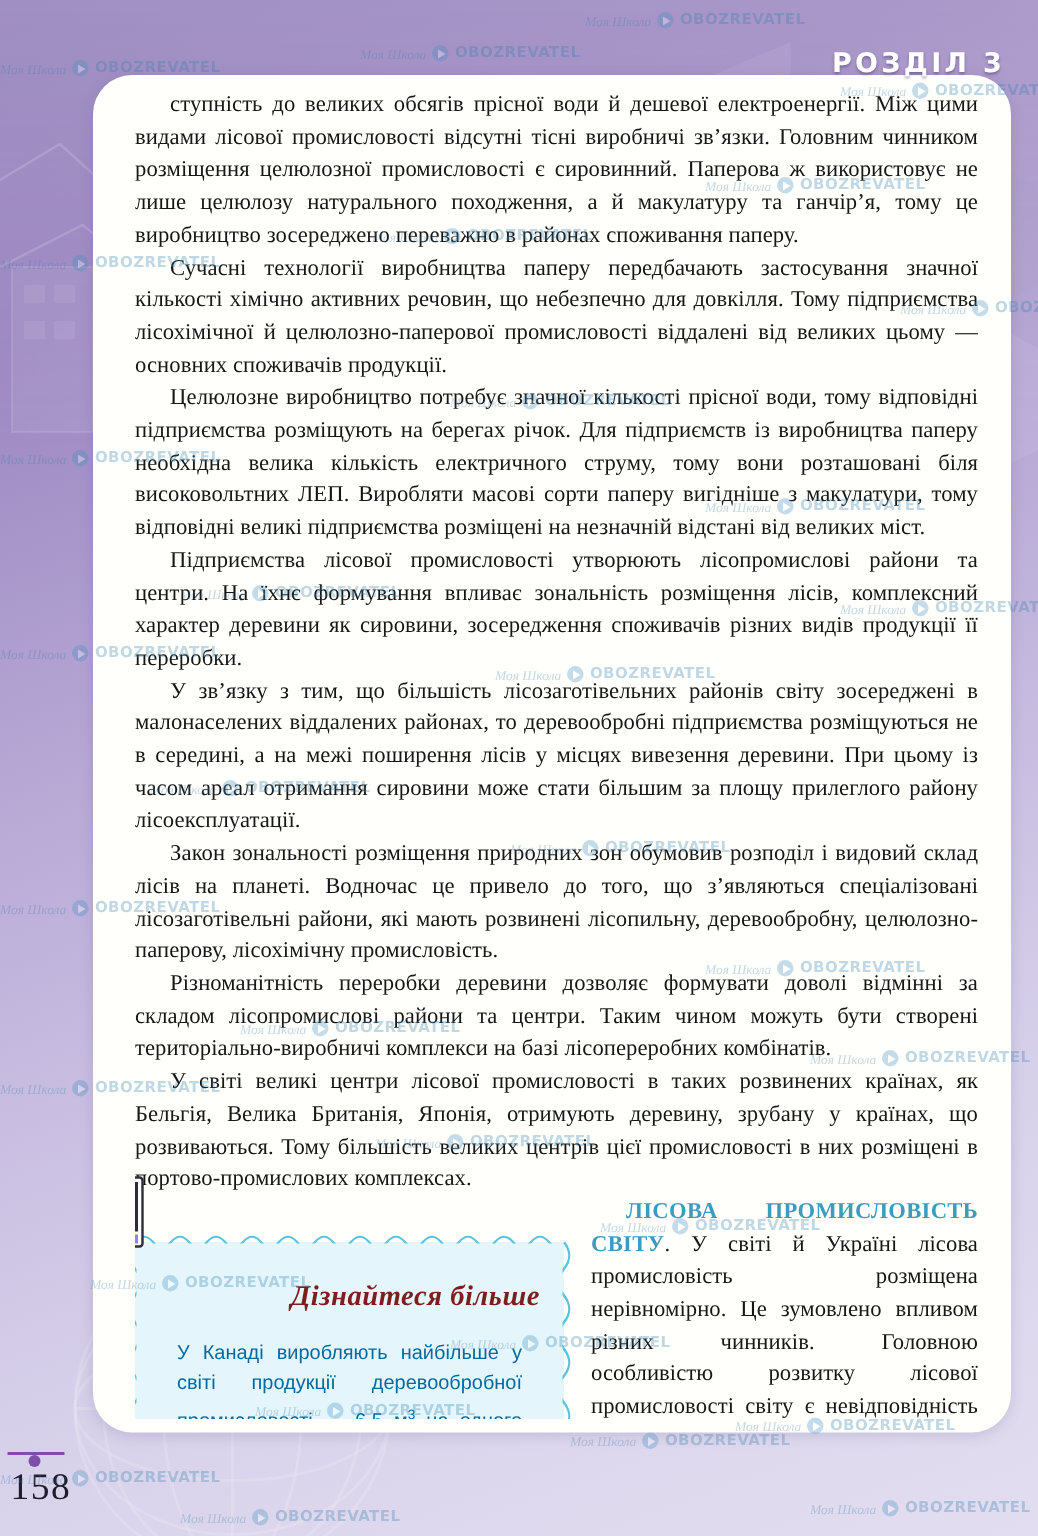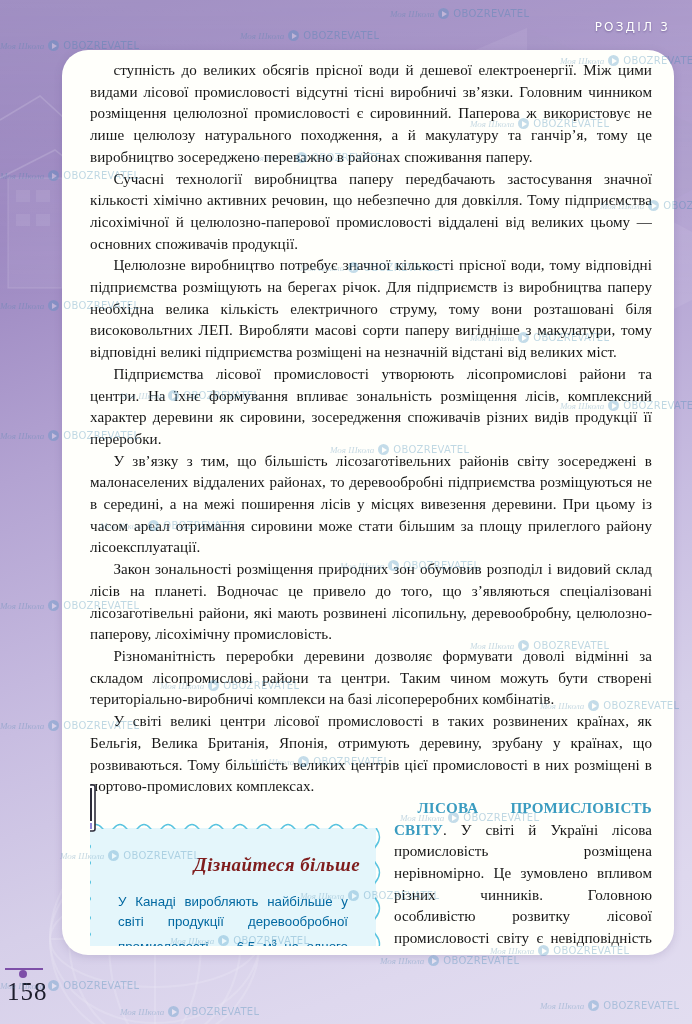--- a/index.html
+++ b/index.html
@@ -45,25 +45,25 @@
     position: absolute;
     right: 0; top: 0;
     width: 260px; height: 430px;
     opacity: .55;
   }
 
   
   .chapter-title {
     position: absolute;
     right: 22px;
-    top: 20px;
+    top: 32px;
     color: #ffffff;
     font-family: "DejaVu Sans", sans-serif;
-    font-weight: normal;
-    font-size: 12px;
+    font-weight: bold;
+    font-size: 18px;
     letter-spacing: 2.2px;
     text-shadow: 0 1px 2px rgba(60,40,100,.45);
     z-index: 6;
   }
 
   
   .sheet {
     position: absolute;
     left: 62px;
     top: 50px;
@@ -226,21 +226,21 @@
   .wm .wm-mark::after {
     content: "";
     position: absolute;
     left: 3.5px; top: 2.6px;
     border-left: 5px solid #ffffff;
     border-top: 3px solid transparent;
     border-bottom: 3px solid transparent;
   }
   .wm .wm-brand {
     font-family: "DejaVu Sans", sans-serif;
-    font-weight: normal;
+    font-weight: bold;
     font-size: 10px;
     letter-spacing: .3px;
     color: #2f7fae;
   }
 </style>
 </head>
 <body>
 
 <div class="page">
 

